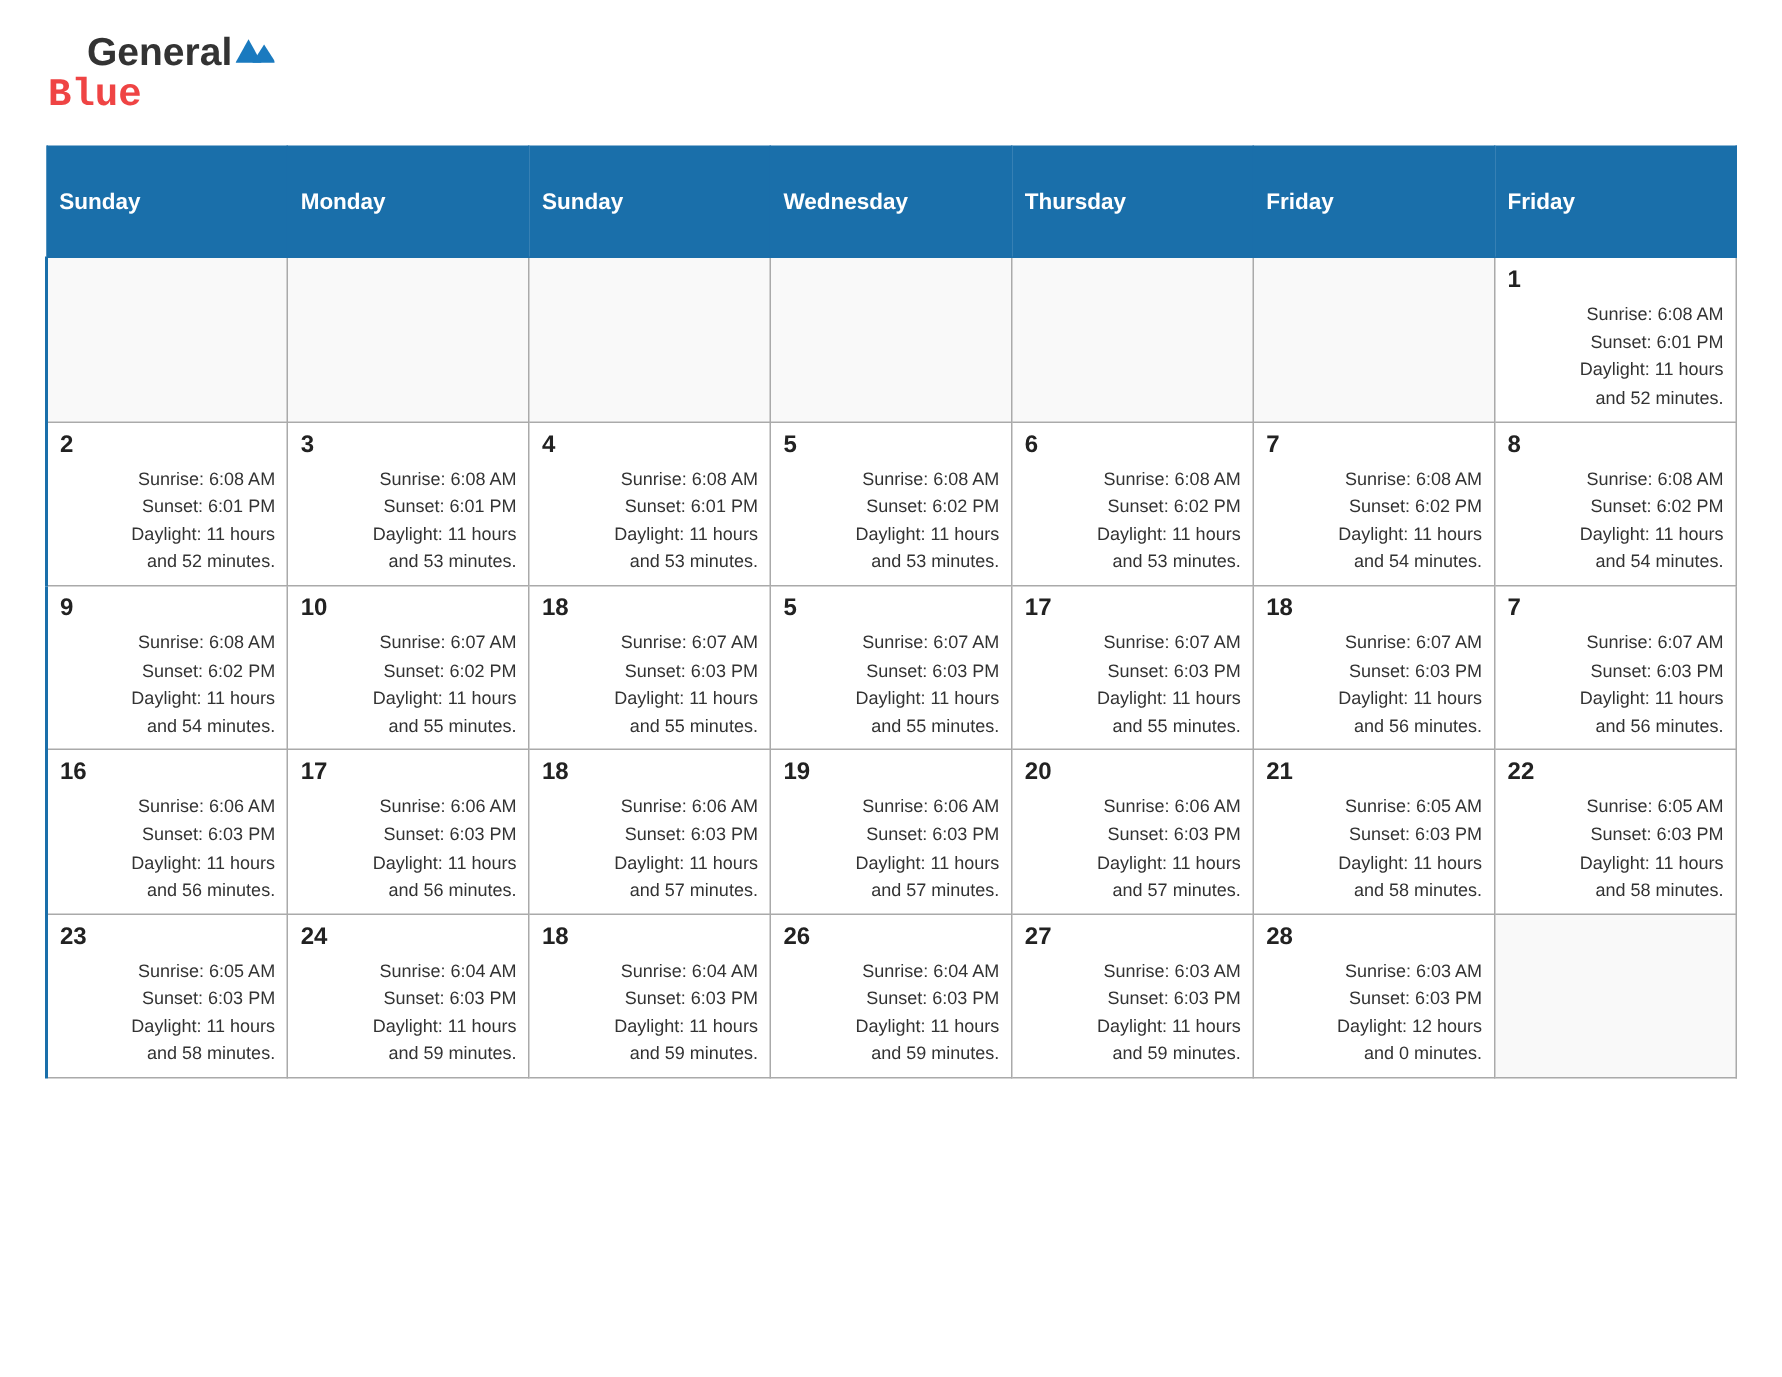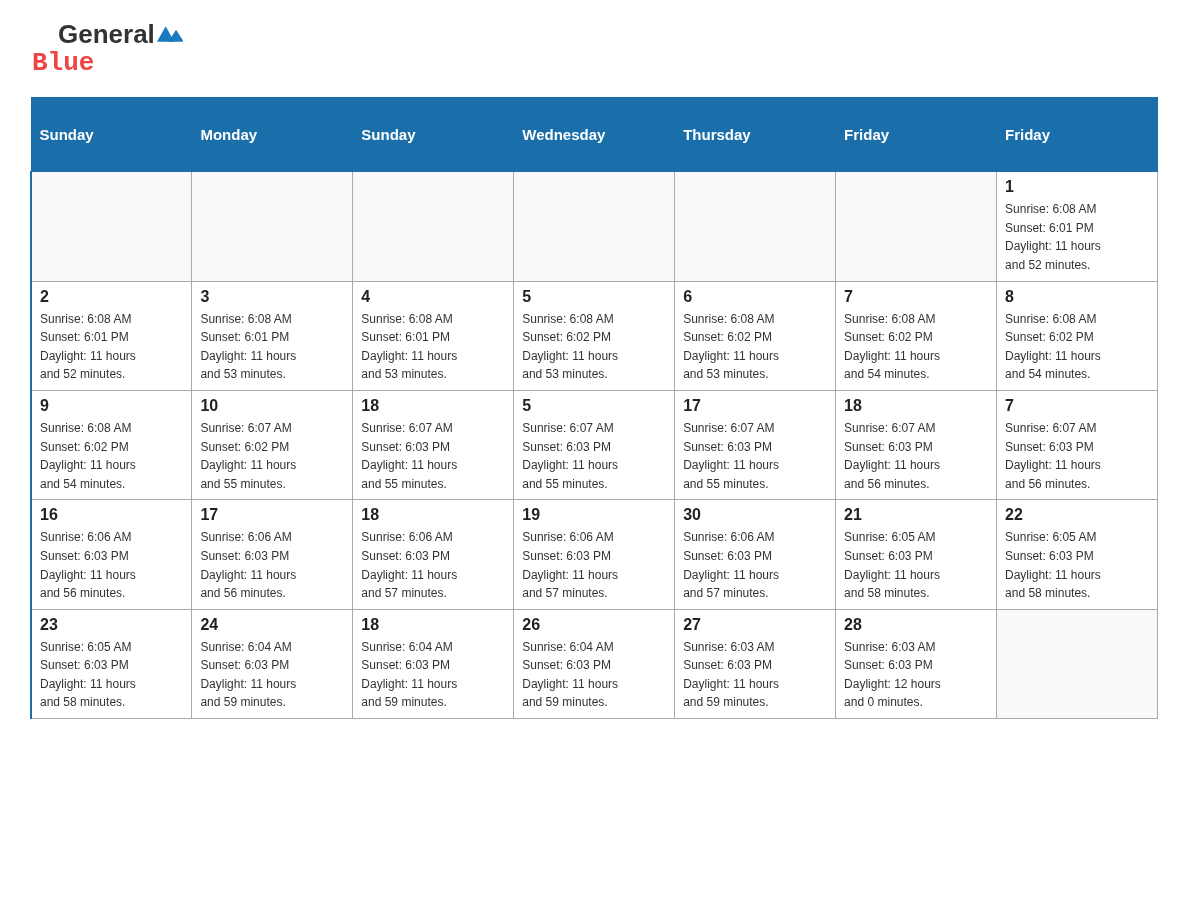--- a/index.html
+++ b/index.html
@@ -62,20 +62,21 @@
       font-size: 16px;
       font-weight: bold;
       color: #222;
       display: block;
       margin-bottom: 4px;
     }
     .day-info {
       font-size: 12px;
       color: #333;
       line-height: 1.55;
+      text-align: right;
     }
     .empty-cell {
       background: #f9f9f9;
     }
     tbody tr td:first-child {
       border-left: 2px solid #1a6faa;
     }
   </style>
 </head>
 <body>
@@ -195,21 +196,21 @@
         </td>
         <td>
           <span class="day-number">18</span>
           <div class="day-info">Sunrise: 6:06 AM<br>Sunset: 6:03 PM<br>Daylight: 11 hours<br>and 57 minutes.</div>
         </td>
         <td>
           <span class="day-number">19</span>
           <div class="day-info">Sunrise: 6:06 AM<br>Sunset: 6:03 PM<br>Daylight: 11 hours<br>and 57 minutes.</div>
         </td>
         <td>
-          <span class="day-number">30</span>
+          <span class="day-number">20</span>
           <div class="day-info">Sunrise: 6:06 AM<br>Sunset: 6:03 PM<br>Daylight: 11 hours<br>and 57 minutes.</div>
         </td>
         <td>
           <span class="day-number">21</span>
           <div class="day-info">Sunrise: 6:05 AM<br>Sunset: 6:03 PM<br>Daylight: 11 hours<br>and 58 minutes.</div>
         </td>
         <td>
           <span class="day-number">22</span>
           <div class="day-info">Sunrise: 6:05 AM<br>Sunset: 6:03 PM<br>Daylight: 11 hours<br>and 58 minutes.</div>
         </td>

